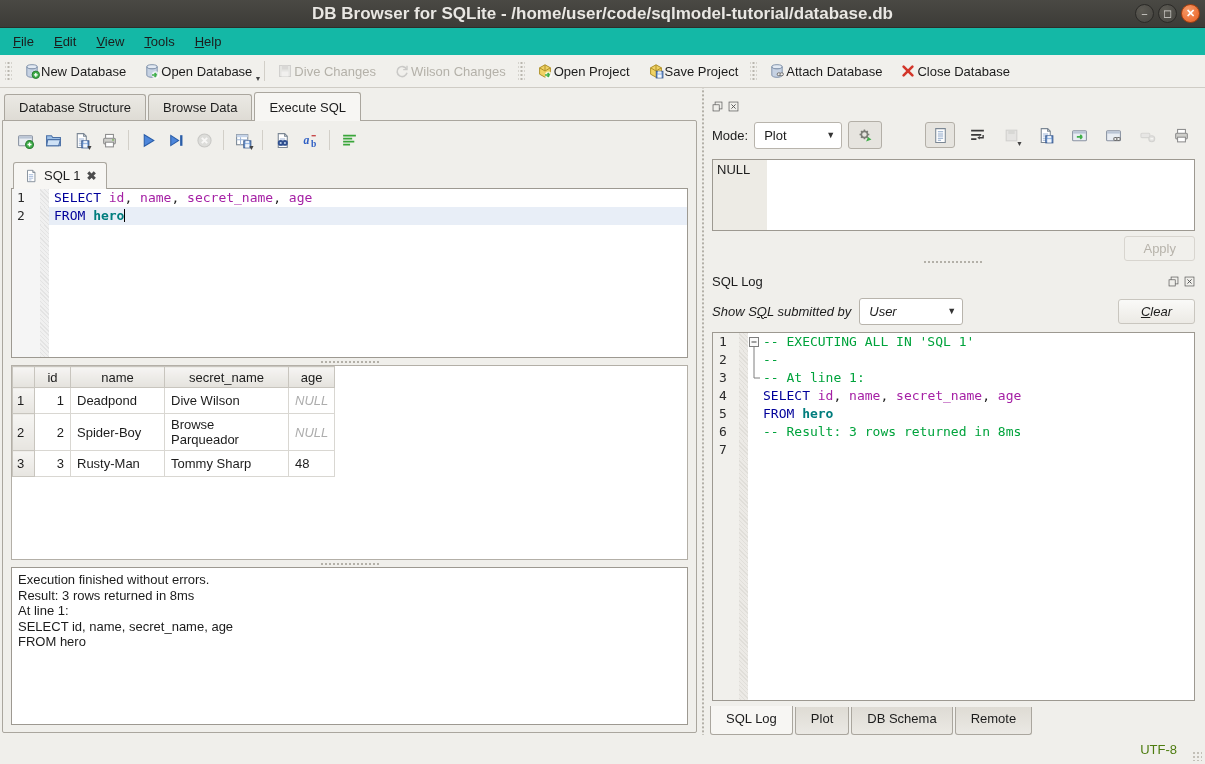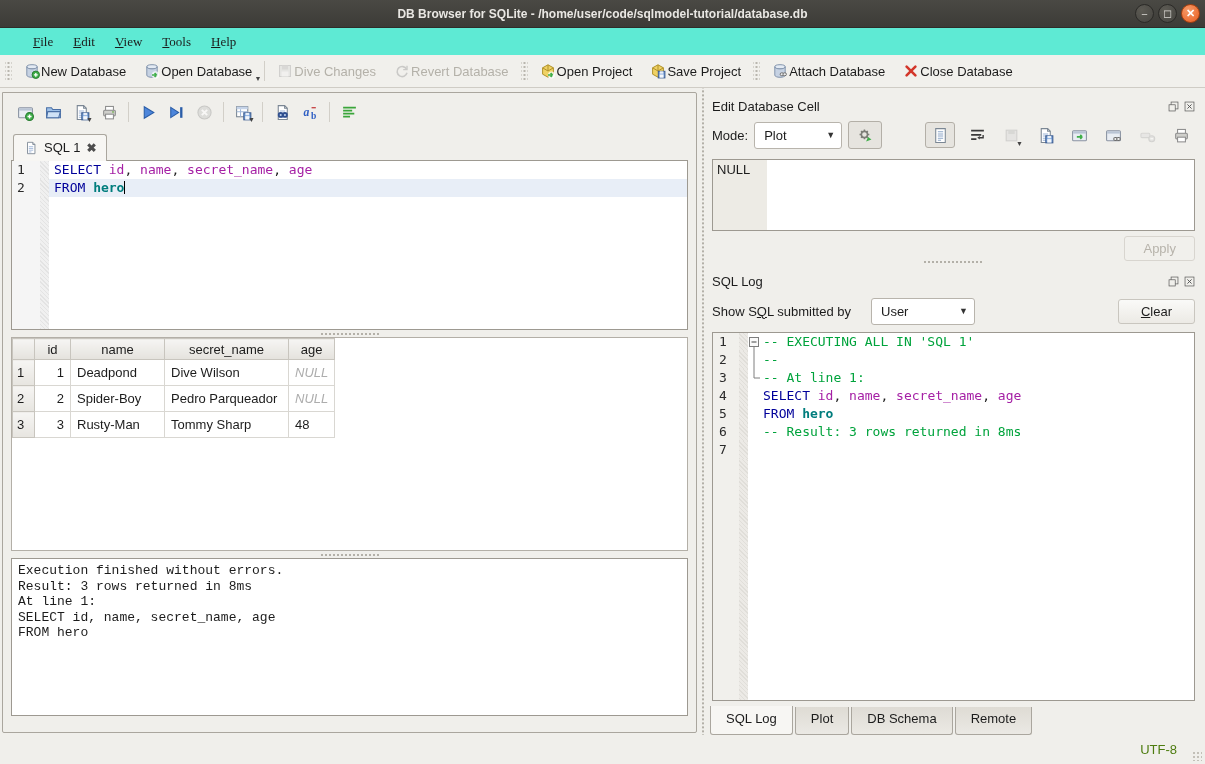--- a/index.html
+++ b/index.html
@@ -2,27 +2,27 @@
 <html><head>
 <meta charset="utf-8">
 <style>
   * { margin:0; padding:0; box-sizing:border-box; }
   html,body { width:1205px; height:764px; overflow:hidden; }
   body { font-family:"Liberation Sans", sans-serif; font-size:13px; color:#1c1c1c; background:#f0efeb; }
   .window { width:1205px; height:764px; display:flex; flex-direction:column; background:#f0efeb; }
 
   
   .titlebar { height:28px; background:linear-gradient(#4a4944,#3c3b37); display:flex; align-items:center; position:relative; border-bottom:1px solid #2e2d2a; flex:none; }
-  .titlebar .title { position:absolute; left:0; right:0; text-align:center; color:#e9e7e3; font-weight:bold; font-size:12px; }
+  .titlebar .title { position:absolute; left:0; right:0; text-align:center; color:#e9e7e3; font-weight:bold; font-size:17px; }
   .win-controls { position:absolute; right:5px; top:4px; display:flex; gap:4px; }
   .wbtn { width:19px; height:19px; border-radius:50%; display:flex; align-items:center; justify-content:center; font-size:11px; color:#d8d6d1; background:radial-gradient(circle at 35% 30%, #5d5b54, #454440); border:1px solid #2b2a27; cursor:default; }
   .wbtn.close { background:radial-gradient(circle at 35% 30%, #f69a68, #e85e21); border-color:#a8400f; color:#fff; font-weight:bold; }
 
   
-  .menubar { height:27px; background:#5eead4; display:flex; align-items:center; padding-left:24px; gap:2px; flex:none;font-family:Liberation Serif, serif; }
+  .menubar { height:27px; background:#14b8a6; display:flex; align-items:center; padding-left:4px; gap:2px; flex:none; }
   .menu-item { padding:3px 9px; }
   .menu-item u { text-decoration:underline; }
 
   
   .toolbar { height:33px; background:#f1f0ec; border-bottom:1px solid #cfccc5; display:flex; align-items:center; padding:0 2px; flex:none; }
   .tb-btn { display:flex; align-items:center; gap:1px; padding:4px 9px; border-radius:3px; position:relative; }
   .tb-btn .ic { width:16px; height:16px; display:inline-block; position:relative; }
   .tb-btn.disabled { color:#b4b1a9; }
   .tb-btn.disabled .ic { opacity:.40; filter:grayscale(1); }
   .tb-sep { width:1px; height:20px; background:#d2cfc8; margin:0 3px; }
@@ -73,21 +73,21 @@
   .results { flex:1; min-height:0; border:1px solid #b3afa7; background:#fff; overflow:hidden; }
   table.grid { border-collapse:collapse; font-size:13px; }
   .grid th { background:linear-gradient(#f6f5f3,#e4e2dd); border:1px solid #c8c5be; font-weight:normal; padding:2px 6px; height:21px; }
   .grid td { border:1px solid #d9d7d2; padding:3px 6px; height:26px; background:#fff; }
   .grid td.rowhdr { background:linear-gradient(#f6f5f3,#e7e5e0); border-color:#c8c5be; width:22px; padding:2px 4px; }
   .grid td.num { text-align:right; }
   .grid .nullval { color:#adadad; font-style:italic; }
   .col-id { width:36px; } .col-name { width:94px; } .col-secret { width:124px; } .col-age { width:46px; }
 
   
-  .message { height:158px; flex:none; border:1px solid #9d9991; background:#fff; margin-bottom:16px; padding:4px 6px; font-family:Liberation Mono, monospace; font-size:13px; line-height:15.5px; white-space:pre-line; }
+  .message { height:158px; flex:none; border:1px solid #9d9991; background:#fff; margin-bottom:7px; padding:4px 6px; font-family:Liberation Sans, sans-serif; font-size:13px; line-height:15.5px; white-space:pre-line; }
 
   
   .dock-title { display:flex; align-items:center; height:24px; flex:none; padding:2px 2px 0 4px; }
   .dock-title .t { flex:1; }
   .dock-icons { display:flex; gap:5px; }
   .dock-icons .ic { width:11px; height:11px; }
 
   .mode-row { display:flex; align-items:center; height:36px; flex:none; gap:6px; padding-left:4px; }
   .combo { background:#fff; border:1px solid #b8b4ac; border-radius:3px; height:27px; display:flex; align-items:center; padding:0 6px 0 9px; gap:14px; }
   .combo .arr { font-size:9px; color:#333; }
@@ -101,21 +101,21 @@
   .cellbox { height:72px; flex:none; border:1px solid #9d9991; background:#fff; margin:6px 2px 0 4px; display:flex; font-size:13px; }
   .cellbox .gut { width:54px; background:#edebe5; padding:2px 0 0 4px; }
   .info-row { display:flex; flex:none; padding:10px 2px 0 4px; }
   .info-col { flex:1; line-height:21px; }
   .btn { border:1px solid #c9c6bf; border-radius:3px; background:linear-gradient(#fafaf8,#eceae5); padding:4px 18px; }
   .btn.disabled { color:#b7b3ab; background:#f1f0ec; border-color:#d8d5cf; }
   .apply-wrap { align-self:flex-end; }
 
   .rh-split { height:8px; flex:none; background-image:radial-gradient(#b3b0a8 1px, transparent 1.2px); background-size:4px 4px; background-position:center; background-repeat:repeat-x; width:60px; align-self:center; margin:2px 0; }
 
-  .filter-row { display:flex; align-items:center; height:38px; flex:none; gap:20px; padding-left:4px; }
+  .filter-row { display:flex; align-items:center; height:38px; flex:none; gap:8px; padding-left:4px;font-style:italic; }
   .filter-row .btn { margin-left:auto; margin-right:2px; padding:4px 22px; }
 
   .logbox { flex:1; min-height:0; border:1px solid #9d9991; background:#fff; margin:2px 2px 0 4px; font-family:"DejaVu Sans Mono", monospace; font-size:13px; overflow:hidden; }
   .log-line { display:flex; height:18px; line-height:18px; }
   .log-num { width:26px; flex:none; padding-left:6px; color:#2b2b2b; background:#f1f0ec; }
   .log-hatch { width:9px; flex:none; background-image:repeating-linear-gradient(45deg,#e0ded9 0 1px, transparent 1px 3px); background-color:#eceae6; }
   .log-fold { width:15px; flex:none; }
   .log-fold svg { width:15px; height:18px; display:block; }
   .log-code { flex:1; white-space:pre; }
 
@@ -185,21 +185,21 @@
         </span>
         <span>Dive Changes</span>
       </div>
       <div class="tb-btn disabled">
         <span class="ic">
           <svg viewBox="0 0 16 16" xmlns="http://www.w3.org/2000/svg">
             <path d="M12.6 6.3A5 5 0 1 0 13 9.8" fill="none" stroke="#8a929c" stroke-width="1.6"></path>
             <path d="M13 2.8v3.8H9.2" fill="none" stroke="#8a929c" stroke-width="1.4"></path>
           </svg>
         </span>
-        <span>Revert Database</span>
+        <span>Wilson Changes</span>
       </div>
       <div class="tb-handle"></div>
       <div class="tb-btn">
         <span class="ic">
           <svg viewBox="0 0 16 16" xmlns="http://www.w3.org/2000/svg">
             <path d="M8 1.8l5.4 3v6.4L8 14.2 2.6 11.2V4.8z" fill="#f0d264" stroke="#b0922a"></path>
             <path d="M8 1.8v6.2m0 0L13.4 4.8M8 8L2.6 4.8" stroke="#b0922a" fill="none"></path>
             <circle cx="11.5" cy="12" r="3.5" fill="#fff" opacity=".75"></circle>
             <path d="M8 12h4.6m0 0l-2-2m2 2l-2 2" stroke="#3fae49" stroke-width="1.7" fill="none"></path>
           </svg>
@@ -235,20 +235,25 @@
           <svg viewBox="0 0 16 16" xmlns="http://www.w3.org/2000/svg">
             <path d="M3.6 3.6l8.8 8.8M12.4 3.6l-8.8 8.8" stroke="#d3362a" stroke-width="2.6" stroke-linecap="round"></path>
           </svg>
         </span>
         <span>Close Database</span>
       </div>
     </div>
 
   <div class="content">
     <div class="left-pane">
+      <div class="main-tabs" id="main-tabs">
+          <div class="mtab">Database Structure</div>
+          <div class="mtab">Browse Data</div>
+          <div class="mtab active">Execute SQL</div>
+        </div>
       <div class="page">
         <div class="sql-toolbar" id="sql-toolbar">
             <div class="sicon">
               <span class="ic">
                 <svg viewBox="0 0 16 16" xmlns="http://www.w3.org/2000/svg">
                   <rect x="1.5" y="3.5" width="13" height="9.5" rx="1" fill="#e9edf3" stroke="#8a93a2"></rect>
                   <rect x="2" y="4" width="12" height="2.2" fill="#b9c4d4"></rect>
                   <circle cx="11.8" cy="11.8" r="3.7" fill="#3fae49" stroke="#2a7d33"></circle>
                   <path d="M11.8 9.9v3.8M9.9 11.8h3.8" stroke="#fff" stroke-width="1.3"></path>
                 </svg>
@@ -400,21 +405,21 @@
                   <td class="rowhdr">1</td>
                   <td class="num">1</td>
                   <td>Deadpond</td>
                   <td>Dive Wilson</td>
                   <td><span class="nullval">NULL</span></td>
                 </tr>
                 <tr>
                   <td class="rowhdr">2</td>
                   <td class="num">2</td>
                   <td>Spider-Boy</td>
-                  <td>Pedro Parqueador</td>
+                  <td>Browse Parqueador</td>
                   <td><span class="nullval">NULL</span></td>
                 </tr>
                 <tr>
                   <td class="rowhdr">3</td>
                   <td class="num">3</td>
                   <td>Rusty-Man</td>
                   <td>Tommy Sharp</td>
                   <td>48</td>
                 </tr>
               </tbody>
@@ -426,21 +431,20 @@
 At line 1:
 SELECT id, name, secret_name, age
 FROM hero</div>
       </div>
     </div>
 
     <div class="vsplitter"></div>
 
     <div class="right-pane">
       <div class="dock-title">
-        <span class="t">Edit Database Cell</span>
         <span class="dock-icons">
           <span class="ic" id="float1">
               <svg viewBox="0 0 16 16" xmlns="http://www.w3.org/2000/svg">
                 <rect x="4.5" y="1.5" width="10" height="10" fill="none" stroke="#555"></rect>
                 <rect x="1.5" y="5.5" width="9" height="9" fill="#f0efeb" stroke="#555"></rect>
               </svg>
             </span>
           <span class="ic" id="closed1">
               <svg viewBox="0 0 16 16" xmlns="http://www.w3.org/2000/svg">
                 <rect x="1.5" y="1.5" width="13" height="13" fill="none" stroke="#555"></rect>

